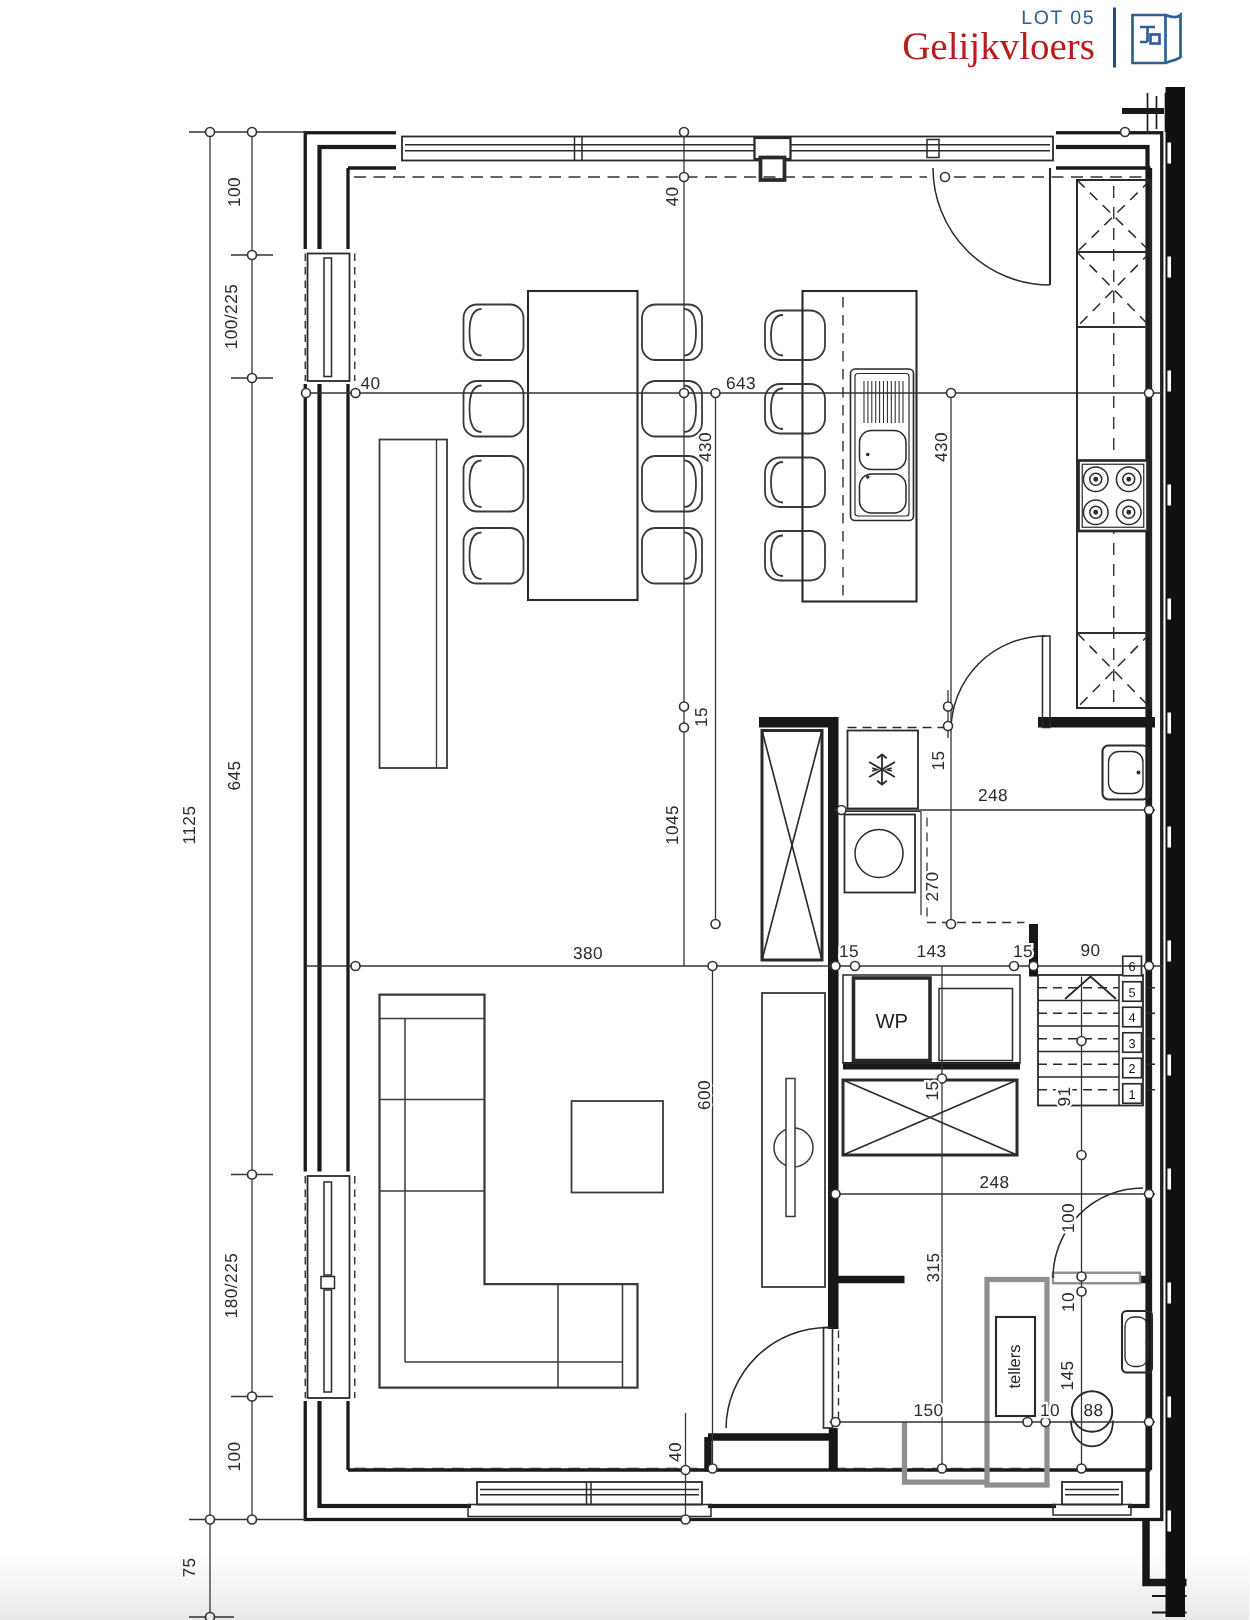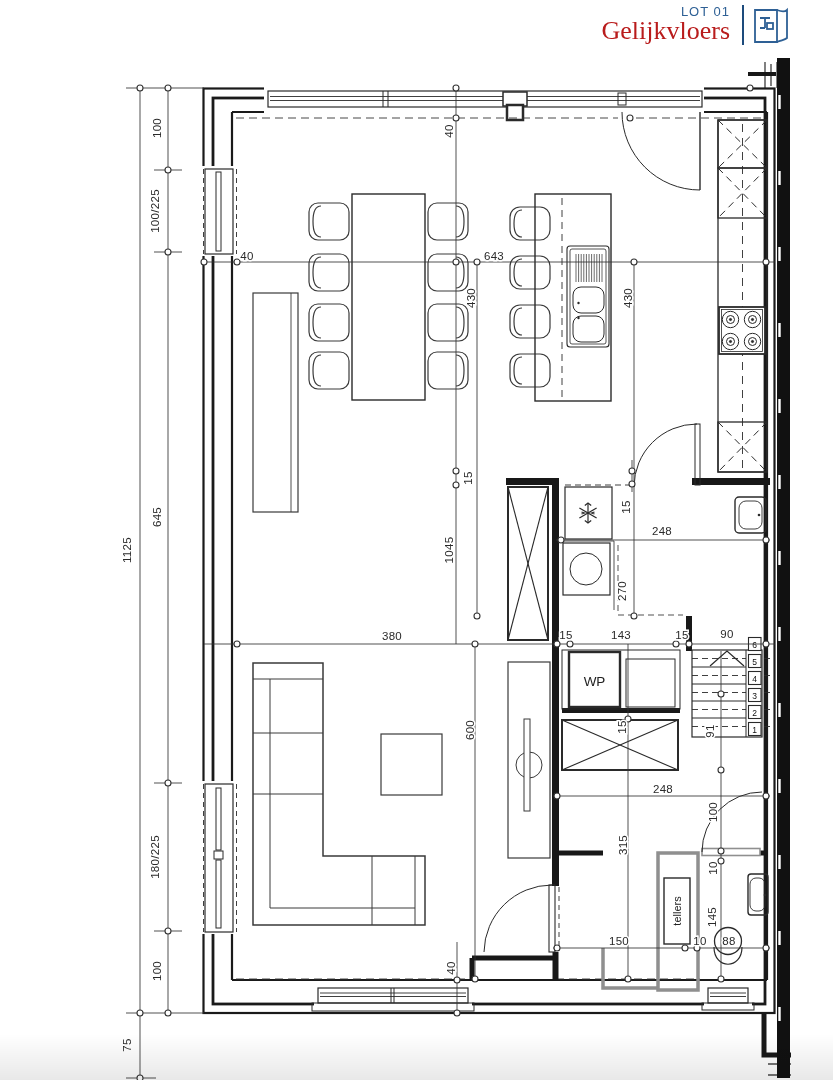--- a/index.html
+++ b/index.html
@@ -18,21 +18,21 @@
        paint-order:stroke;stroke:#ffffff;stroke-width:3px;dominant-baseline:central;}
   .num{font:8.5px "Liberation Sans",sans-serif;fill:#111;dominant-baseline:central;}
   .big{font:13.5px "Liberation Sans",sans-serif;fill:#222;dominant-baseline:central;}
   .rm{font:11px "Liberation Sans",sans-serif;fill:#222;dominant-baseline:central;}
 </style>
 </head>
 <body>
 
 <div class="page">
 
-  <div class="lot">LOT 01</div>
+  <div class="lot">LOT 05</div>
   <div class="title">Gelijkvloers</div>
   <div class="divider"></div>
   <svg class="hicon" width="38" height="40" viewBox="0 0 38 40">
     <g fill="none" stroke="#2e6095" stroke-width="1.8">
       <path d="M3,4 H25 V36 H3 Z"></path>
       <path d="M25,4 c5,2 8,2 10,0 V32 c-2,2 -5,2 -10,4"></path>
       <path d="M8,12 H18 M13,12 V22 M8,22 H13"></path>
       <rect x="15" y="17" width="6" height="6"></rect>
     </g>
   </svg>

